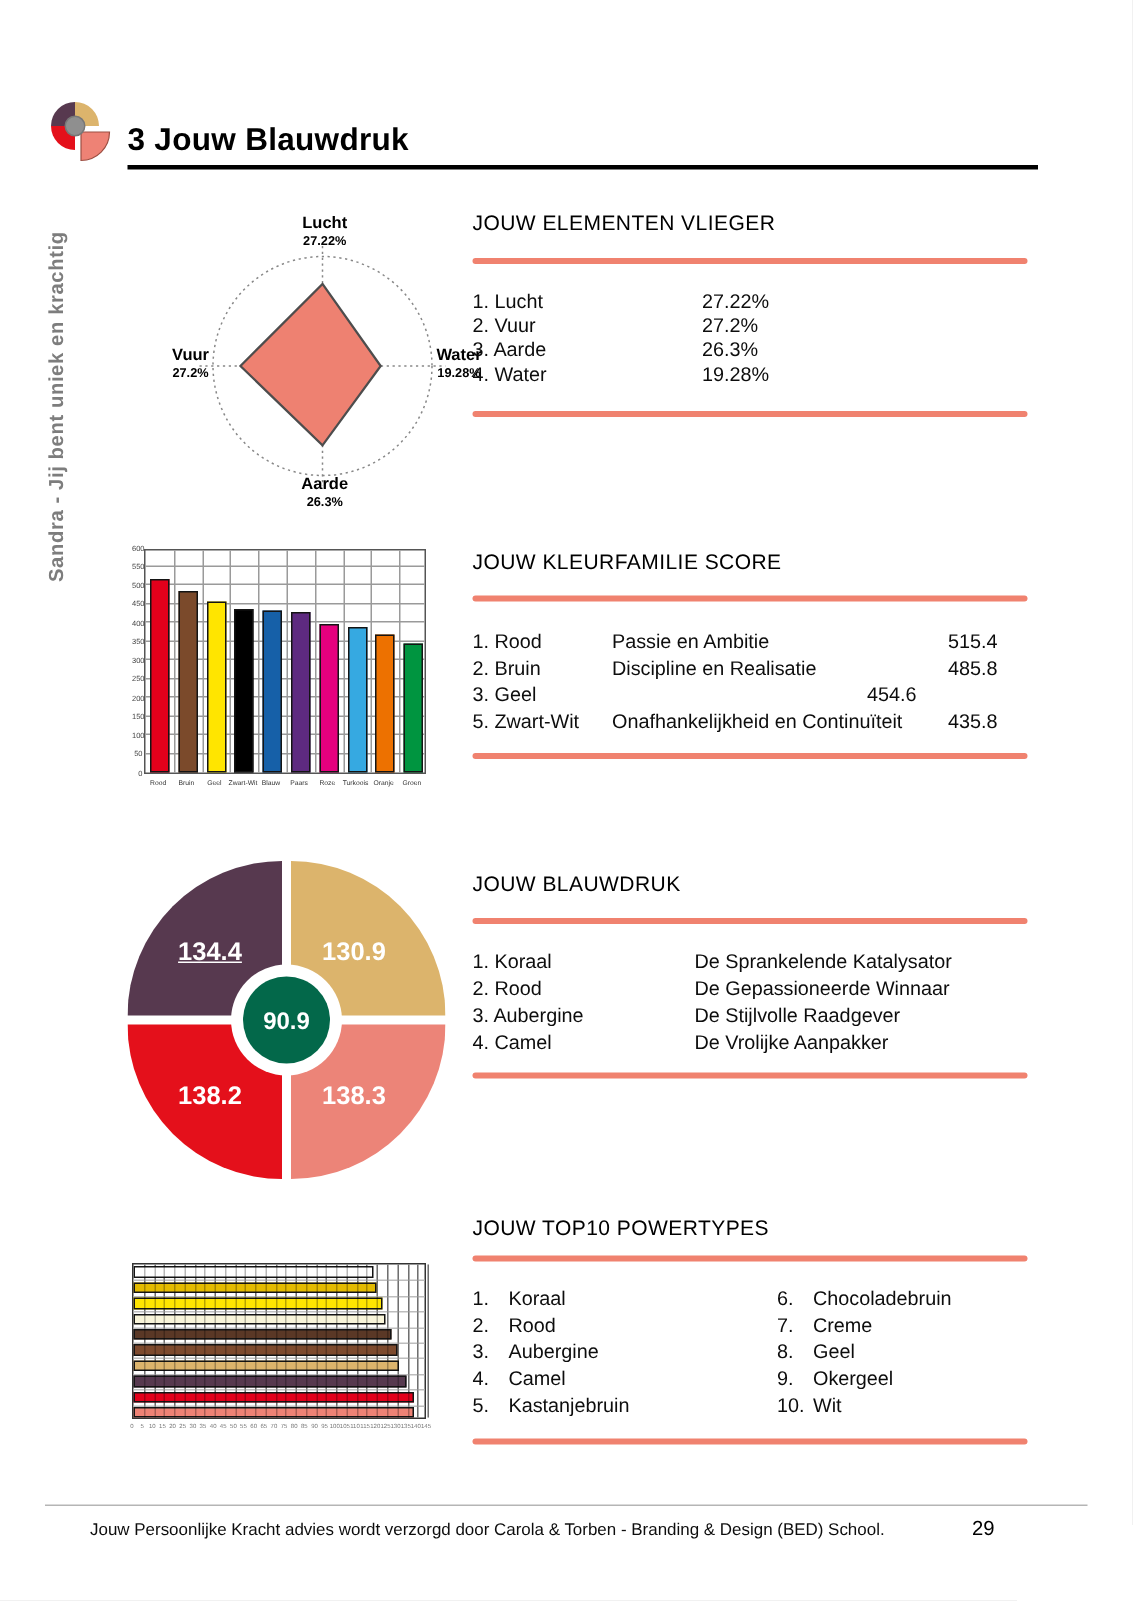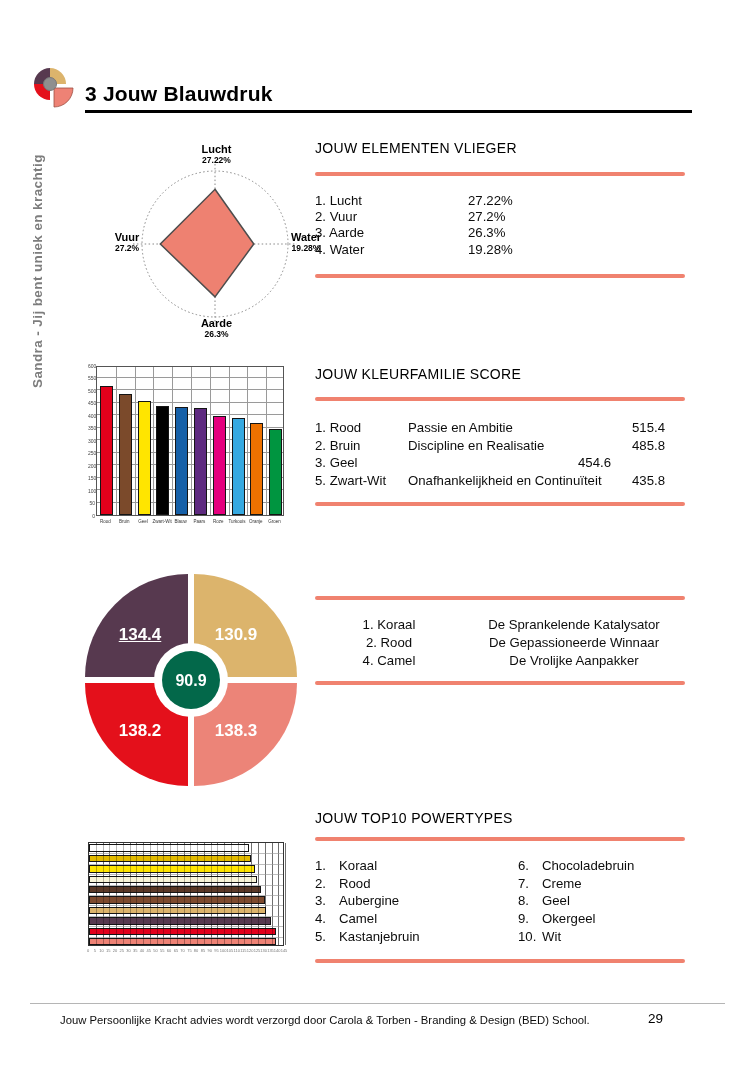--- a/index.html
+++ b/index.html
@@ -23,21 +23,21 @@
   .heading{font-size:14px;font-weight:normal;color:#000;letter-spacing:.3px;}
   .rule{height:4px;background:#f0826f;border-radius:2px;}
   #sec-vlieger .rule.r1{margin-top:16px;} #sec-vlieger .list{margin-top:17px;} #sec-vlieger .rule.r2{margin-top:16px;}
   #sec-kleur  .rule.r1{margin-top:15px;} #sec-kleur  .list{margin-top:18px;} #sec-kleur  .rule.r2{margin-top:13px;}
   #sec-blauw  .rule.r1{margin-top:15px;} #sec-blauw  .list{margin-top:16px;} #sec-blauw  .rule.r2{margin-top:11px;}
   #sec-top10  .rule.r1{margin-top:11px;} #sec-top10  .cols{margin-top:16px;display:grid;grid-template-columns:203px 1fr;} #sec-top10 .rule.r2{margin-top:13px;}
   .list{font-size:13.2px;color:#0d0d0d;}
   .vrow{display:grid;grid-template-columns:153px 1fr;line-height:16.2px;}
   .krow{display:grid;grid-template-columns:93px 203px 1fr;line-height:17.5px;width:350px;}
   .krow .val{text-align:right;}
-  .brow{display:grid;grid-template-columns:148px 1fr;line-height:18px;text-align:center;}
+  .brow{display:grid;grid-template-columns:148px 1fr;line-height:18px;}
   .trow{display:grid;grid-template-columns:24px 1fr;line-height:17.7px;}
   
   #kite-box{position:absolute;left:85px;top:140px;width:215px;height:200px;margin-left:24px;}
   #kite-box svg{position:absolute;left:0;top:0;}
   .kite-lab{position:absolute;text-align:center;font-weight:bold;color:#000;line-height:1.15;}
   .kn{display:block;font-size:11px;} .kv{display:block;font-size:8.5px;}
   .pos-top{left:0;right:0;top:3px;} .pos-bottom{left:0;right:0;top:177px;}
   .pos-left{left:0;top:91px;width:36px;} .pos-right{left:179px;top:91px;width:36px;}
   
   #vchart{position:absolute;left:88px;top:362px;width:198px;height:164px;font-weight:normal;}
@@ -217,29 +217,34 @@
      <path d="M106,3 A103,103 0 0 0 3,106 L106,106 Z" transform="translate(-3,-3)" fill="#57394f"></path>
         <path d="M106,3 A103,103 0 0 1 209,106 L106,106 Z" transform="translate(3,-3)" fill="#dcb46c"></path>
         <path d="M3,106 A103,103 0 0 0 106,209 L106,106 Z" transform="translate(-3,3)" fill="#e4101b"></path>
         <path d="M209,106 A103,103 0 0 1 106,209 L106,106 Z" transform="translate(3,3)" fill="#ec8478"></path>
      <circle cx="106" cy="106" r="37" fill="#ffffff"></circle>
      <circle cx="106" cy="106" r="29" fill="#03684a"></circle>
      <text x="106" y="112" text-anchor="middle" font-size="16" font-weight="bold" fill="#ffffff" font-family="Liberation Sans, sans-serif">90.9</text>
     </svg><div class="pie-num pn-tl">134.4</div><div class="pie-num pn-tr">130.9</div><div class="pie-num pn-bl">138.2</div><div class="pie-num pn-br">138.3</div></div>
 
   <div class="sec" id="sec-blauw">
+    <div class="heading">JOUW BLAUWDRUK</div>
     <div class="rule r1" style="background: rgb(240, 130, 111);"></div>
     <div class="list" id="blauw-list">
         <div class="brow">
           <div>1. Koraal</div>
           <div>De Sprankelende Katalysator</div>
         </div>
         <div class="brow">
           <div>2. Rood</div>
           <div>De Gepassioneerde Winnaar</div>
+        </div>
+        <div class="brow">
+          <div>3. Aubergine</div>
+          <div>De Stijlvolle Raadgever</div>
         </div>
         <div class="brow">
           <div>4. Camel</div>
           <div>De Vrolijke Aanpakker</div>
         </div>
       </div>
     <div class="rule r2" style="background: rgb(240, 130, 111);"></div>
   </div>
 
   <div id="hbar">

